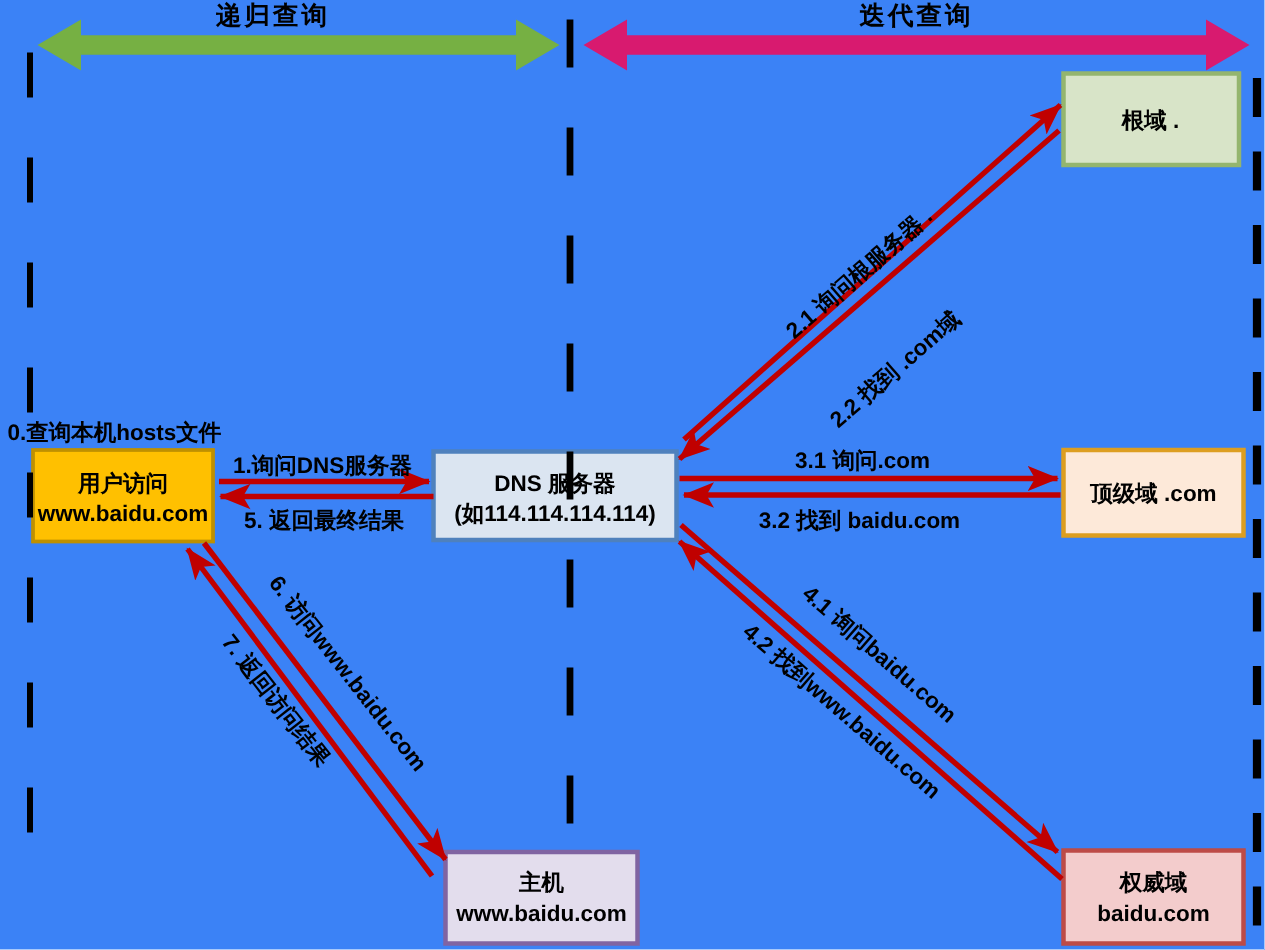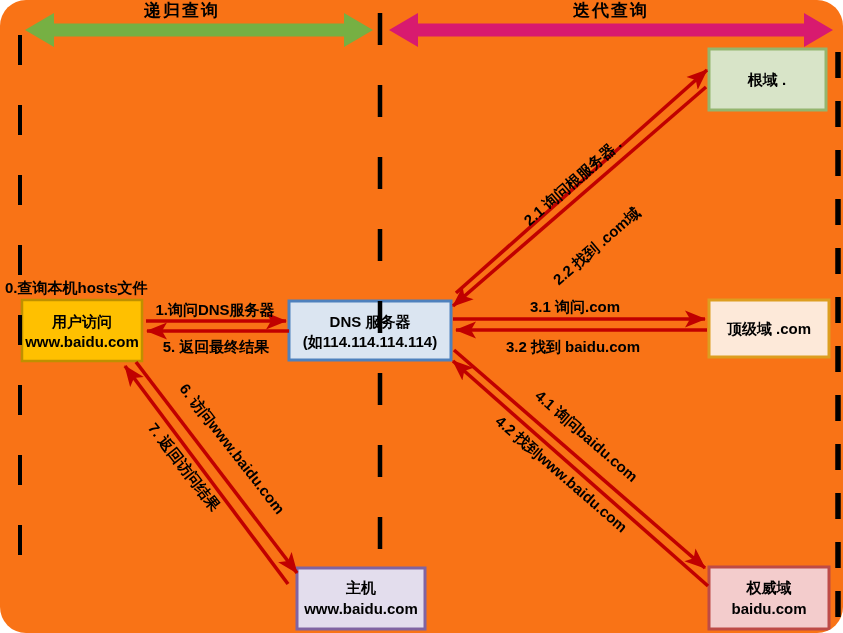--- a/index.html
+++ b/index.html
@@ -1,17 +1,17 @@
 <!DOCTYPE html>
 <html><head>
 <meta charset="utf-8">
 <style>
   html,body{margin:0;padding:0;background:#ffffff;}
-  #canvas{position:relative;width:843px;height:633px;background:#f97316;overflow:hidden;
-          font-family:"Liberation Sans","DejaVu Sans",sans-serif;border-radius:26px;}
+  #canvas{position:relative;width:843px;height:633px;background:#3b82f6;overflow:hidden;
+          font-family:"Liberation Sans","DejaVu Sans",sans-serif;}
   svg{display:block;}
   text{font-family:"Liberation Sans","DejaVu Sans",sans-serif;font-weight:bold;fill:#000000;}
   .node-label{font-size:15px;}
   .edge-label{font-size:15px;}
   .legend-label{font-size:17px;letter-spacing:2px;}
 </style>
 </head>
 <body>
 
 <div id="canvas">

